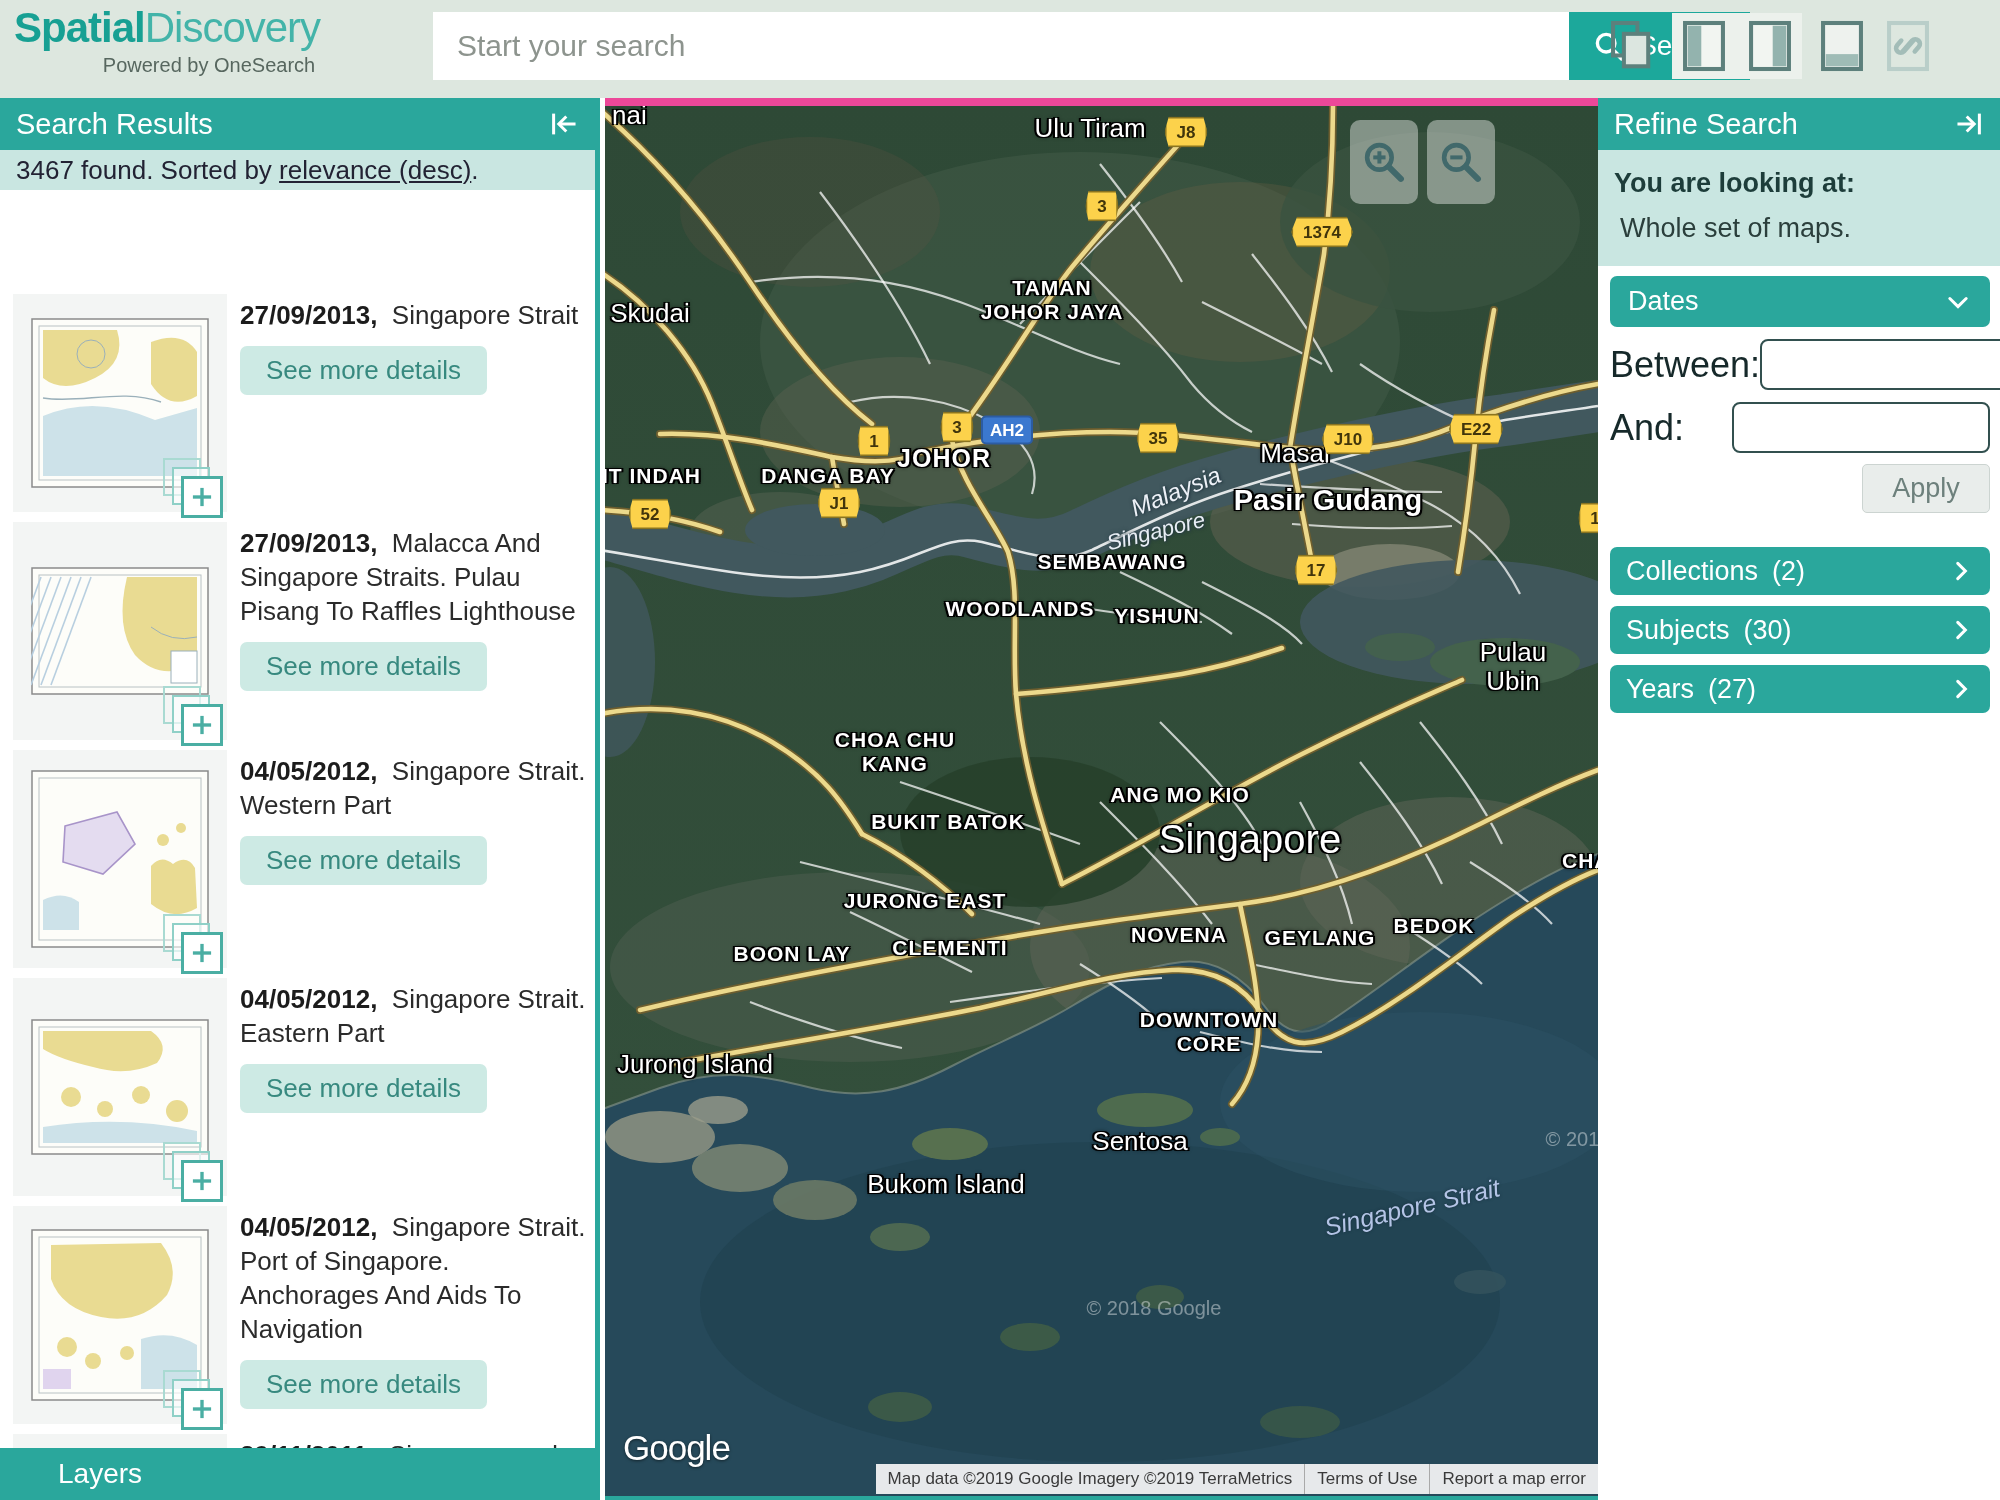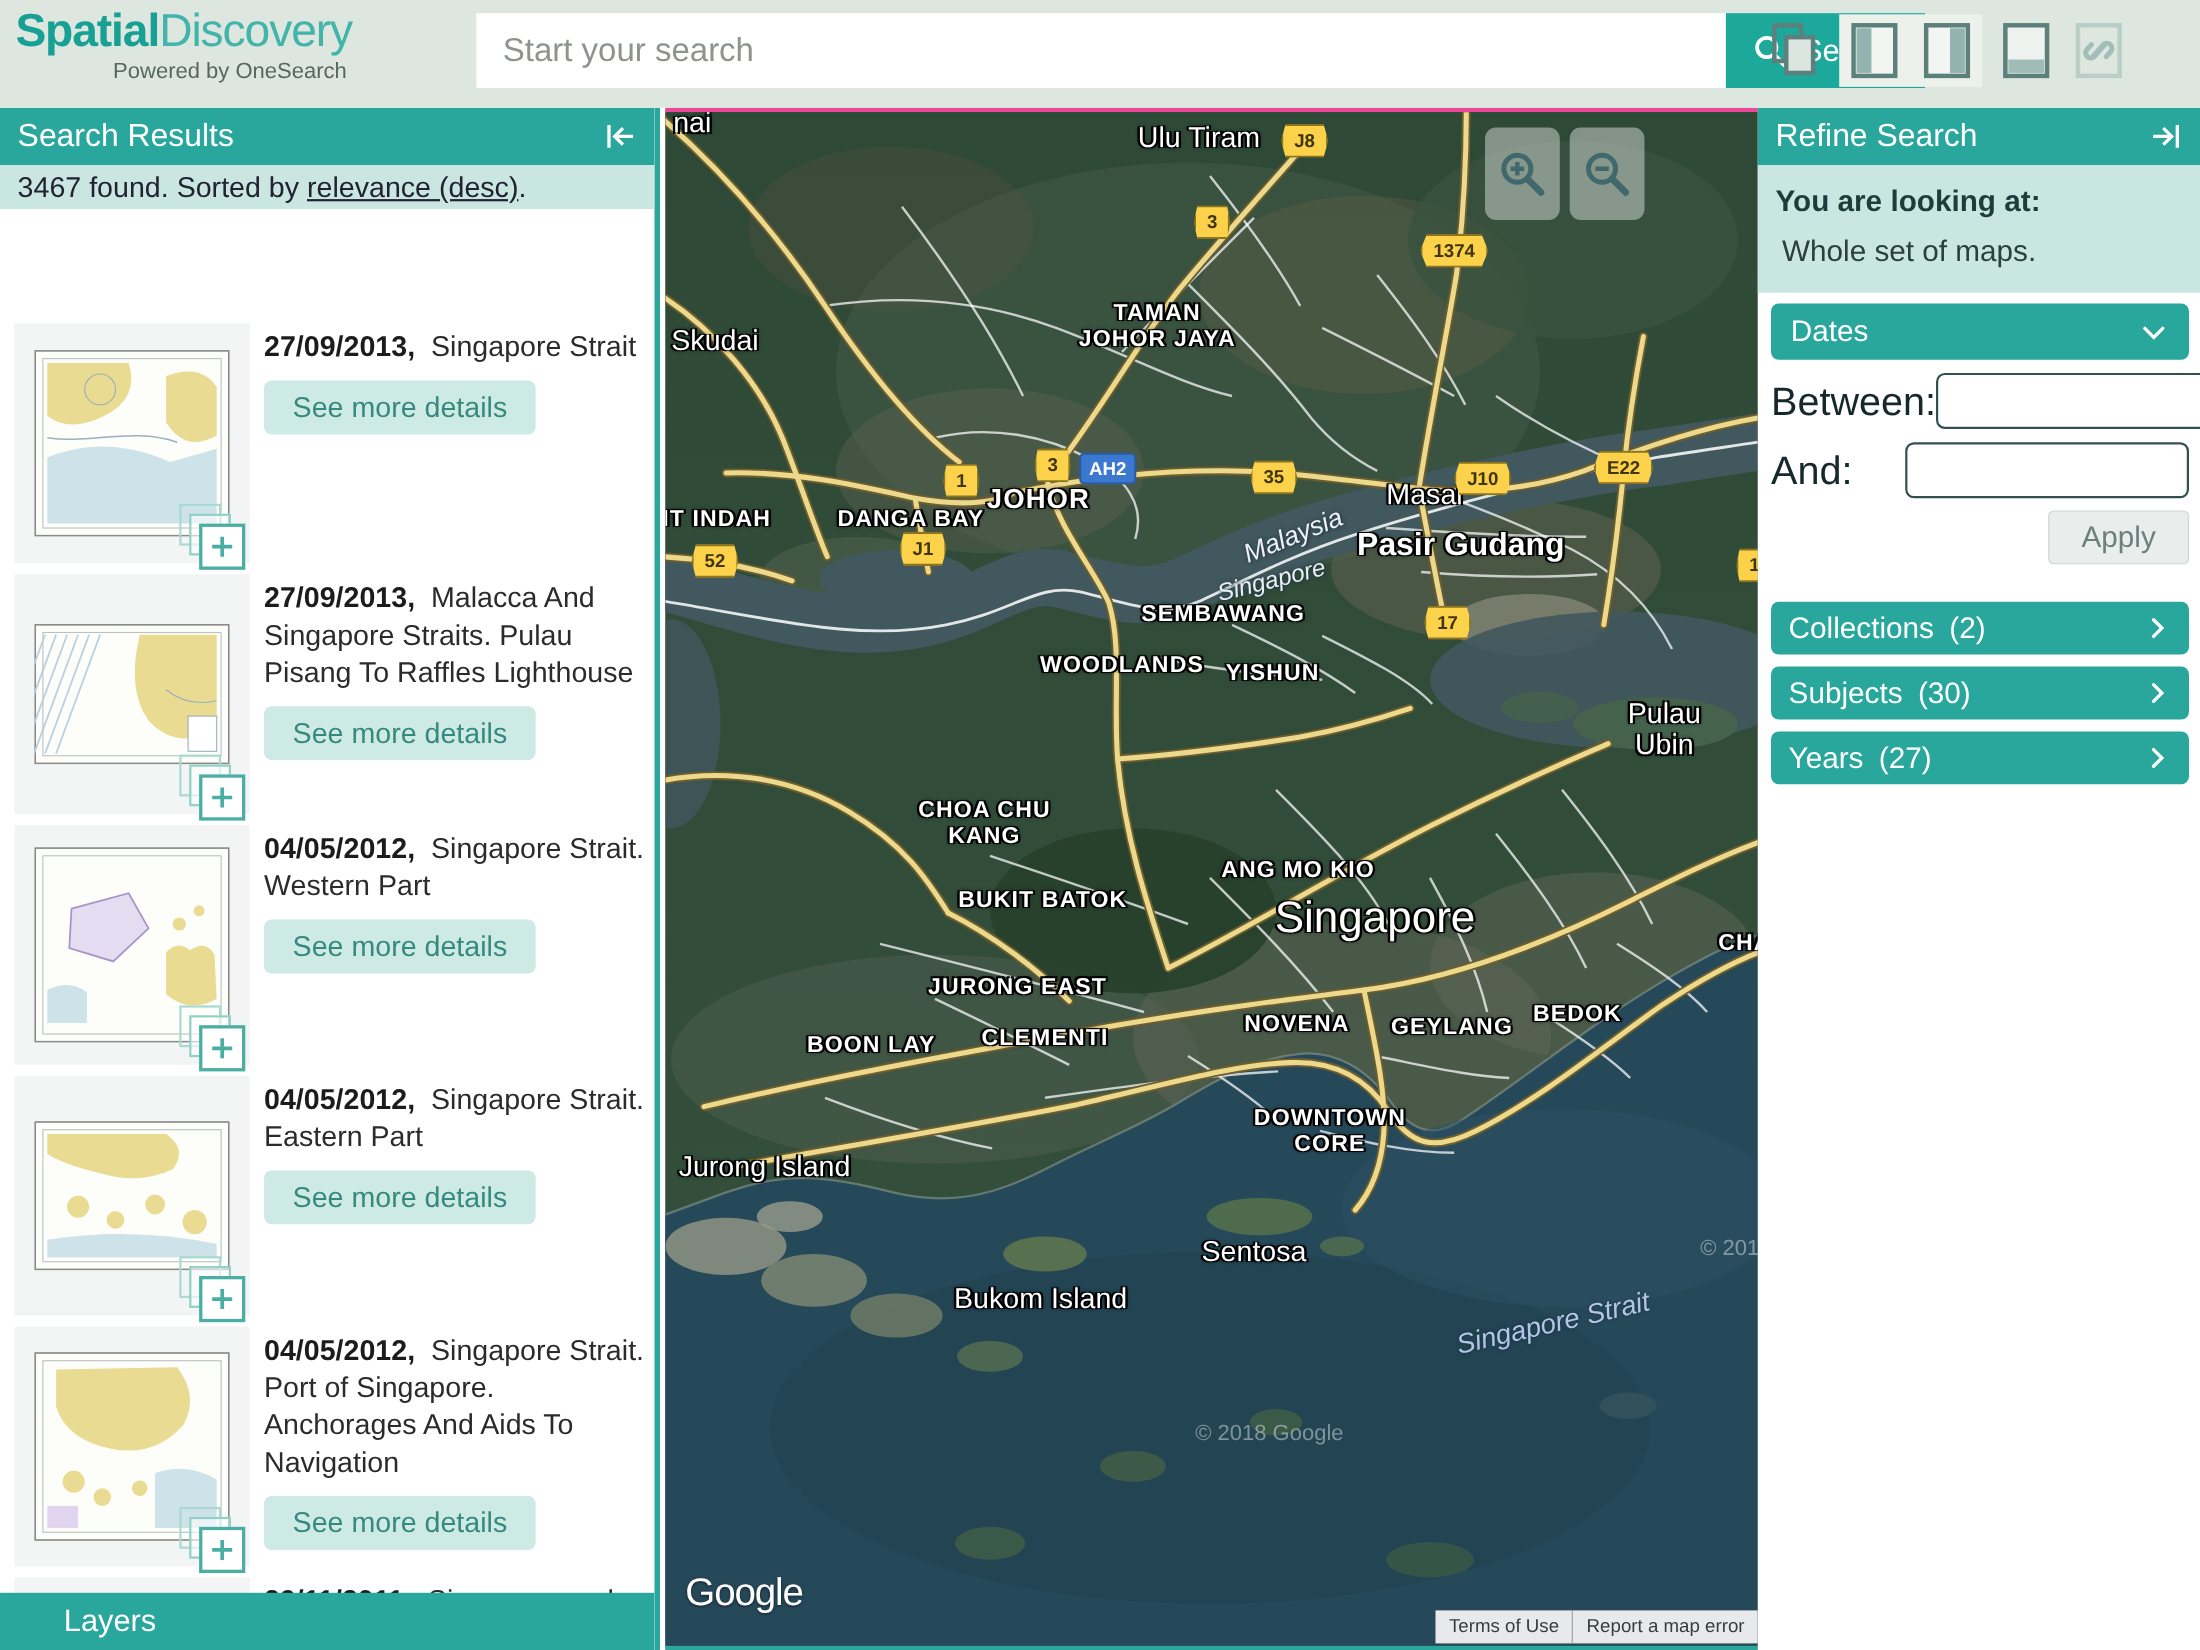--- a/index.html
+++ b/index.html
@@ -35,21 +35,21 @@
   .thumb-add { position:absolute; right:2px; bottom:-8px; width:62px; height:62px; }
   .thumb-add .back1 { position:absolute; left:0; top:0; width:38px; height:38px; border:2px solid #a9dad2; background:transparent; }
   .thumb-add .back2 { position:absolute; left:9px; top:9px; width:38px; height:38px; border:2px solid #8fd0c7; background:rgba(255,255,255,.6); }
   .thumb-add .front { position:absolute; left:18px; top:18px; width:42px; height:42px; border:3px solid #4aaea3; background:#fff; display:flex; align-items:center; justify-content:center; }
   .result-text { position:absolute; left:240px; top:8px; width:352px; font-size:26px; line-height:34px; color:#2b2b2b; }
   .result-date { font-weight:bold; color:#1c1c1c; }
   .see-more { display:inline-block; margin-top:14px; background:#cdeae4; color:#37897f; font-size:26px; padding:9px 26px; border:none; border-radius:7px; cursor:pointer; font-family:"Liberation Sans",sans-serif; }
   .layers-bar { position:absolute; left:0; bottom:0; width:100%; height:52px; background:#2aa79c; color:#fff; display:flex; align-items:center; padding-left:58px; font-size:28px; cursor:pointer; z-index:5; }
 
   
-  .map-area { position:absolute; left:605px; top:98px; width:993px; bottom:0; background:#2f4a38; overflow:hidden; border-top:4px solid #ec4899; border-bottom:4px solid #2aa79c; z-index:10;text-decoration:underline; }
+  .map-area { position:absolute; left:605px; top:98px; width:993px; bottom:0; background:#2f4a38; overflow:hidden; border-top:8px solid #ec4899; border-bottom:4px solid #2aa79c; z-index:10;text-decoration:underline; }
   .map-bg { position:absolute; left:-5px; top:-4px; width:998px; height:1402px; }
   .map-layer { position:absolute; left:-5px; top:-4px; width:998px; height:1402px; pointer-events:none; }
   .map-label { position:absolute; color:#fff; white-space:pre-line; text-align:center; line-height:1.12;
     text-shadow:-2px -1px 0 #000, 2px -1px 0 #000, -2px 1px 0 #000, 2px 1px 0 #000, 0 0 4px #000; }
   .map-label.town { font-size:26px; font-weight:500; }
   .map-label.town-lg { font-size:29px; font-weight:600; }
   .map-label.district { font-size:21px; font-weight:bold; letter-spacing:1px; }
   .map-label.district-lg { font-size:25px; font-weight:bold; letter-spacing:1px; }
   .map-label.city { font-size:40px; font-weight:500; letter-spacing:0; }
   .map-label.water { font-style:italic; font-size:24px; color:#edf1f7; font-weight:normal; text-shadow:0 0 4px rgba(40,60,70,.9),1px 1px 2px rgba(40,60,70,.9); }
@@ -492,20 +492,21 @@
     <div class="map-zoom-ctrl" style="left:822px; top:14px;">
       <svg width="46" height="46" viewBox="0 0 30 30">
           <circle cx="12" cy="12" r="8" fill="none" stroke="#41696b" stroke-width="3"></circle>
           <line x1="18" y1="18" x2="26" y2="26" stroke="#41696b" stroke-width="4" stroke-linecap="round"></line>
           <line x1="8" y1="12" x2="16" y2="12" stroke="#41696b" stroke-width="2.6"></line>
         </svg>
     </div>
 
     <div class="google-logo">Google</div>
     <div class="attribution">
+      <span class="seg">Map data ©2019 Google Imagery ©2019 TerraMetrics</span>
       <span class="seg link">Terms of Use</span>
       <span class="seg link">Report a map error</span>
     </div>
   </main>
 
   <aside class="refine-panel">
     <div class="panel-titlebar">
       <span class="panel-title">Refine Search</span>
       <svg width="30" height="30" viewBox="0 0 26 26" style="cursor:pointer">
           <line x1="22" y1="4" x2="22" y2="22" stroke="#fff" stroke-width="2.6"></line>

